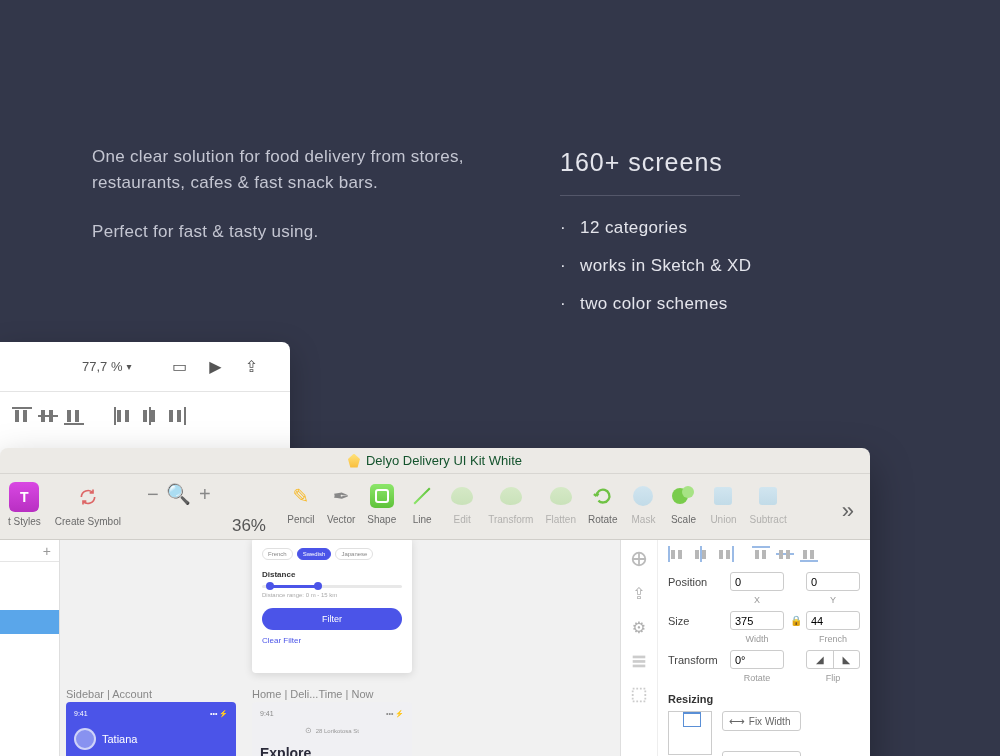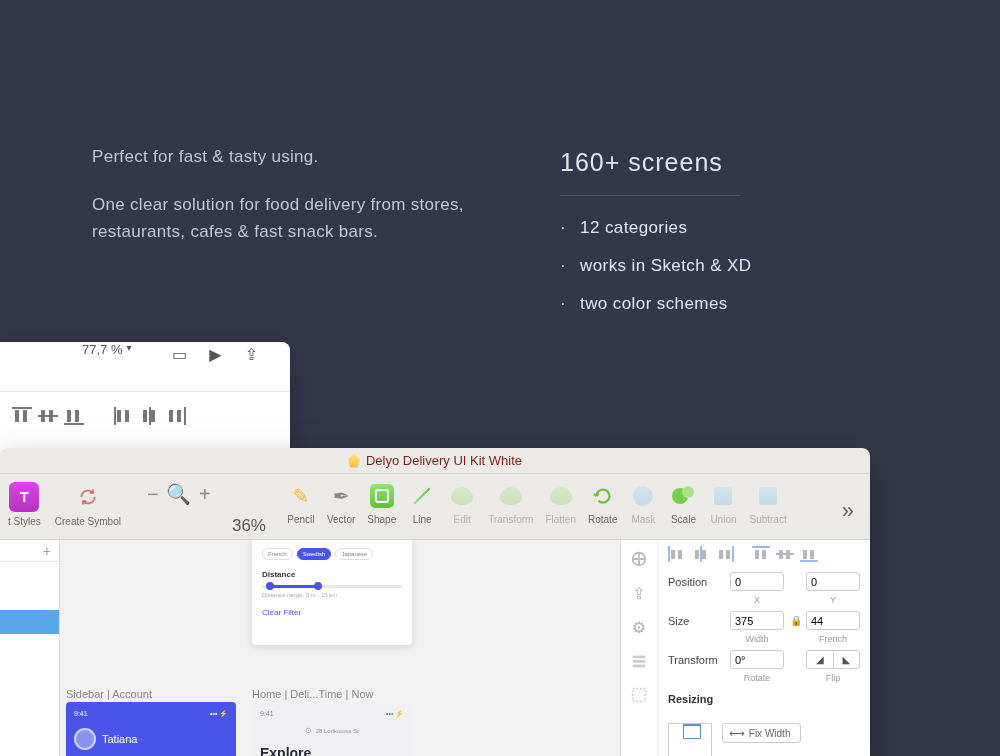--- a/index.html
+++ b/index.html
@@ -8,40 +8,40 @@
 .hero-text p{margin-bottom:22px}
 .features{position:absolute;left:560px;top:148px;font-weight:200;color:#e4e5ec}
 .feat-head{font-size:25px;letter-spacing:1px;margin-bottom:18px}
 .feat-rule{width:180px;height:1px;background:#54576a;margin-bottom:22px}
 .feat-list{list-style:none}
 .feat-list li{font-size:17px;margin-bottom:18px;letter-spacing:.4px}
 .feat-list li::before{content:"·";margin-right:14px}
 
 
 .xd{position:absolute;left:0;top:342px;width:290px;height:170px;background:#fff;border-top-right-radius:8px;box-shadow:0 10px 30px rgba(0,0,0,.25)}
-.xd-top{height:50px;border-bottom:1px solid #e4e4e4;display:flex;padding:0 12px;color:#555;font-size:13px}
+.xd-top{height:50px;border-bottom:1px solid #e4e4e4;display:flex;align-items:center;padding:0 12px;color:#555;font-size:13px}
 .xd-zoom{margin-left:70px;margin-right:4px}
 .xd-chevron{font-size:10px;margin-right:30px}
 .xd-icon{width:24px;height:24px;display:flex;align-items:center;justify-content:center;margin:0 6px;font-size:16px;color:#555}
 .xd-align{height:48px;display:flex;align-items:center;padding:0 12px;gap:8px}
 .align-ico{width:20px;height:18px;position:relative;opacity:.72}
 .align-ico::before{content:"";position:absolute;background:#444}
 .al-vtop::before{left:0;right:0;top:0;height:2px}
 .al-vmid::before{left:0;right:0;top:8px;height:2px}
 .al-vbot::before{left:0;right:0;bottom:0;height:2px}
 .al-hl::before{top:0;bottom:0;left:0;width:2px}
 .al-hc::before{top:0;bottom:0;left:9px;width:2px}
 .al-hr::before{top:0;bottom:0;right:0;width:2px}
 .al-bars::after{content:"";position:absolute;left:3px;top:3px;width:4px;height:12px;background:#444;box-shadow:8px 0 0 #444}
 .al-group{display:flex;gap:6px}
 .al-sep{width:14px}
 
 
 .sk{position:absolute;left:0;top:448px;width:870px;height:320px;background:#eceae6;border-top-left-radius:8px;border-top-right-radius:8px;box-shadow:0 18px 40px rgba(0,0,0,.35)}
-.sk-titlebar{height:26px;display:flex;align-items:center;justify-content:center;font-size:13px;color:#7f1d1d;border-bottom:1px solid #d8d6d2}
+.sk-titlebar{height:26px;display:flex;align-items:center;justify-content:center;font-size:13px;color:#14532d;border-bottom:1px solid #d8d6d2}
 .sk-title-ico{width:12px;height:14px;background:linear-gradient(#ffe27a,#f9bd3b);clip-path:polygon(50% 0,100% 40%,80% 100%,20% 100%,0 40%);margin-right:6px}
 .sk-toolbar{height:66px;display:flex;align-items:flex-start;padding:8px 8px 0;border-bottom:1px solid #d0cec9;position:relative}
 .tool{display:flex;flex-direction:column;align-items:center;gap:4px;margin-right:14px;font-size:10px;color:#6a6a6a}
 .tool .ico{width:30px;height:30px;border-radius:6px;display:flex;align-items:center;justify-content:center;font-size:18px;color:#888}
 .ico.magenta{background:linear-gradient(#d948e3,#b82fc2);color:#fff;font-size:14px;font-weight:700}
 .ico.sym svg{width:20px;height:20px}
 .zoom-group{display:flex;align-items:center;gap:2px;margin-left:6px;margin-right:14px}
 .zoom-btn{width:24px;height:24px;display:flex;align-items:center;justify-content:center;font-size:20px;color:#888;font-weight:300}
 .zoom-val{font-size:17px;color:#555;width:36px;text-align:center}
 .tool-slot{display:flex;flex-direction:column;align-items:center;gap:4px;margin-right:12px;font-size:10px;color:#6a6a6a}
@@ -108,34 +108,34 @@
 .prop-row{display:flex;align-items:center;margin-bottom:4px;gap:6px}
 .prop-label{width:56px;font-size:11px;color:#444}
 .prop-input{width:54px;height:19px;border:1px solid #ccc;border-radius:3px;font-size:11px;padding:0 4px;background:#fff;text-align:left}
 .prop-sublabel{font-size:9px;color:#999;text-align:center;display:block}
 .sub-row{display:flex;gap:6px;margin-left:62px;margin-bottom:6px}
 .sub-row span{width:54px}
 .lock-ico{font-size:10px;color:#999;width:10px;text-align:center}
 .flip-box{width:54px;height:19px;border:1px solid #ccc;border-radius:3px;display:flex}
 .flip-half{flex:1;display:flex;align-items:center;justify-content:center;font-size:10px;border-right:1px solid #ccc}
 .flip-half:last-child{border-right:0}
-.resizing-head{font-size:11px;font-weight:600;color:#333;margin-top:10px;margin-bottom:18px}
+.resizing-head{font-size:11px;font-weight:600;color:#333;margin-top:10px;margin-bottom:6px}
 .resize-controls{display:flex;gap:10px;align-items:flex-start}
 .resize-box{width:44px;height:44px;border:1px solid #ccc;position:relative}
 .resize-box::before{content:"";position:absolute;left:14px;top:0;width:16px;height:12px;border:1px solid #5a8fd6;border-top:2px solid #5a8fd6}
 .fix-btns{display:flex;flex-direction:column;gap:20px}
 .fix-btn{height:20px;border:1px solid #ccc;border-radius:3px;font-size:10px;padding:0 6px;display:flex;align-items:center;gap:4px;color:#666;background:#fff}
 .fix-btn::before{content:"⟷";font-size:11px}
 </style>
 </head>
 <body>
 
 <div class="hero-text">
+  <p>One clear solution for food delivery from stores, restaurants, cafes &amp; fast snack bars.</p>
   <p>Perfect for fast &amp; tasty using.</p>
-  <p>One clear solution for food delivery from stores, restaurants, cafes &amp; fast snack bars.</p>
 </div>
 
 <div class="features">
   <div class="feat-head">160+ screens</div>
   <div class="feat-rule"></div>
   <ul class="feat-list">
     <li>12 categories</li>
     <li>works in Sketch &amp; XD</li>
     <li>two color schemes</li>
   </ul>
@@ -278,20 +278,21 @@
           <span class="chip">French</span>
           <span class="chip sel">Swedish</span>
           <span class="chip">Japanese</span>
         </div>
         <div class="sect">Distance</div>
         <div class="slider">
             <div class="knob" style="left:4px"></div>
             <div class="knob" style="left:52px"></div>
           </div>
         <div class="slider-label">Distance range: 0 m - 15 km</div>
+        <div class="btn-primary">Filter</div>
         <div class="btn-link">Clear Filter</div>
       </div>
 
       <div class="artboard-label" style="left:6px;top:148px">Sidebar | Account</div>
       <div class="artboard-label" style="left:192px;top:148px">Home | Deli...Time | Now</div>
 
       <div class="ab-sidebar">
         <div class="statusbar">
             <span>9:41</span>
             <span>••• ⚡</span>

